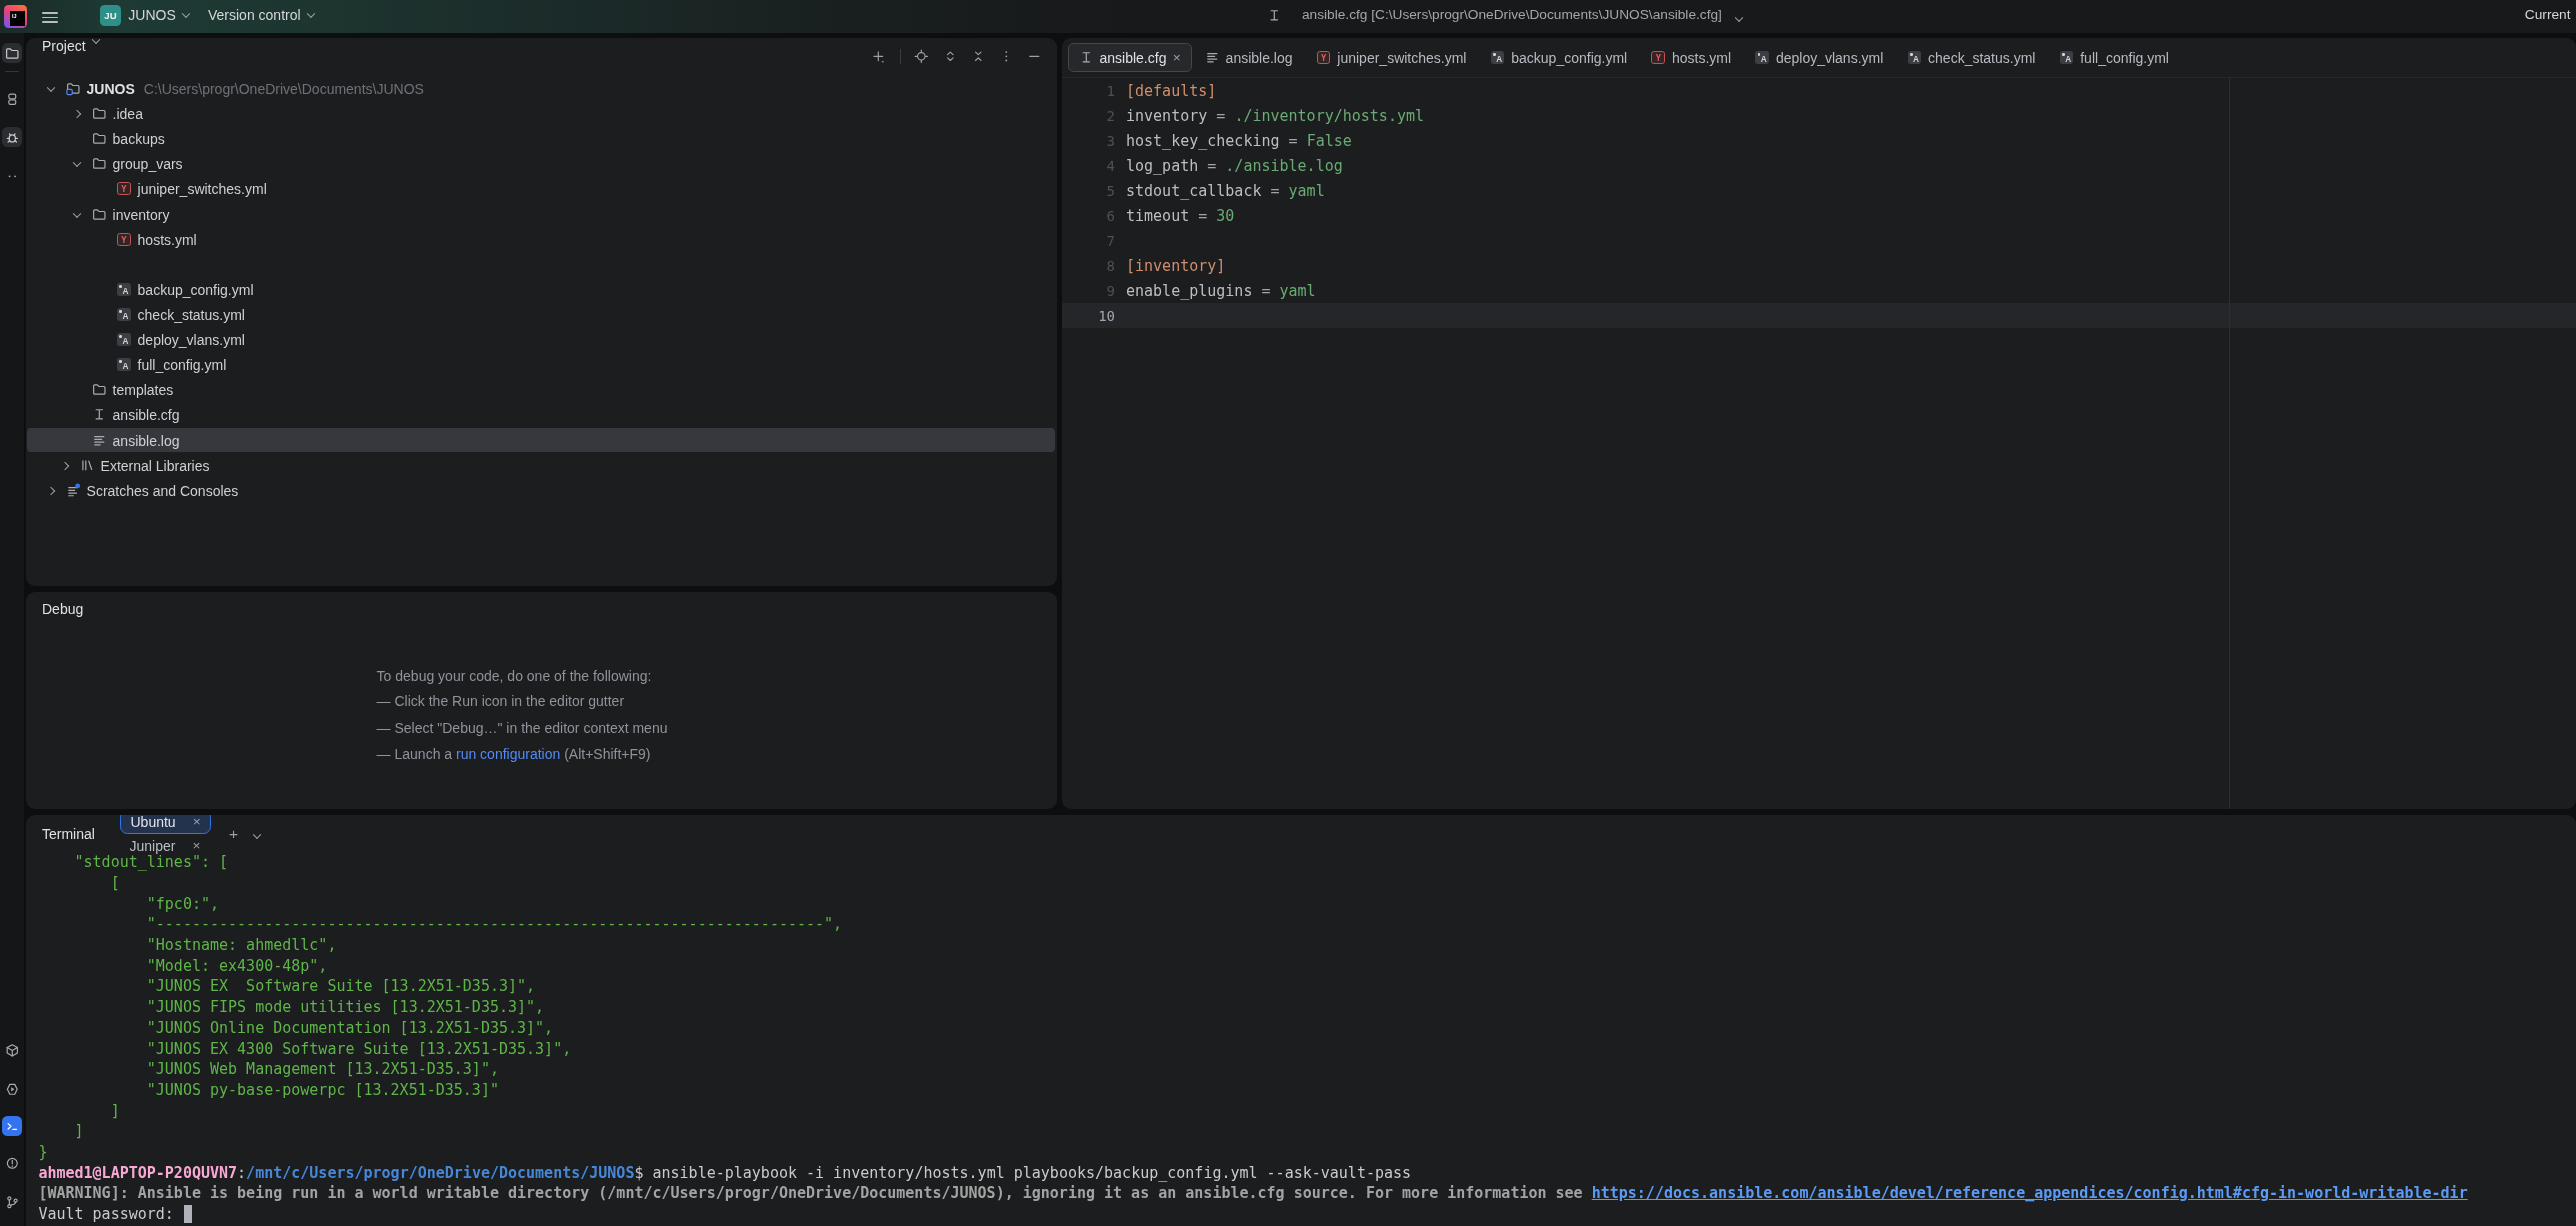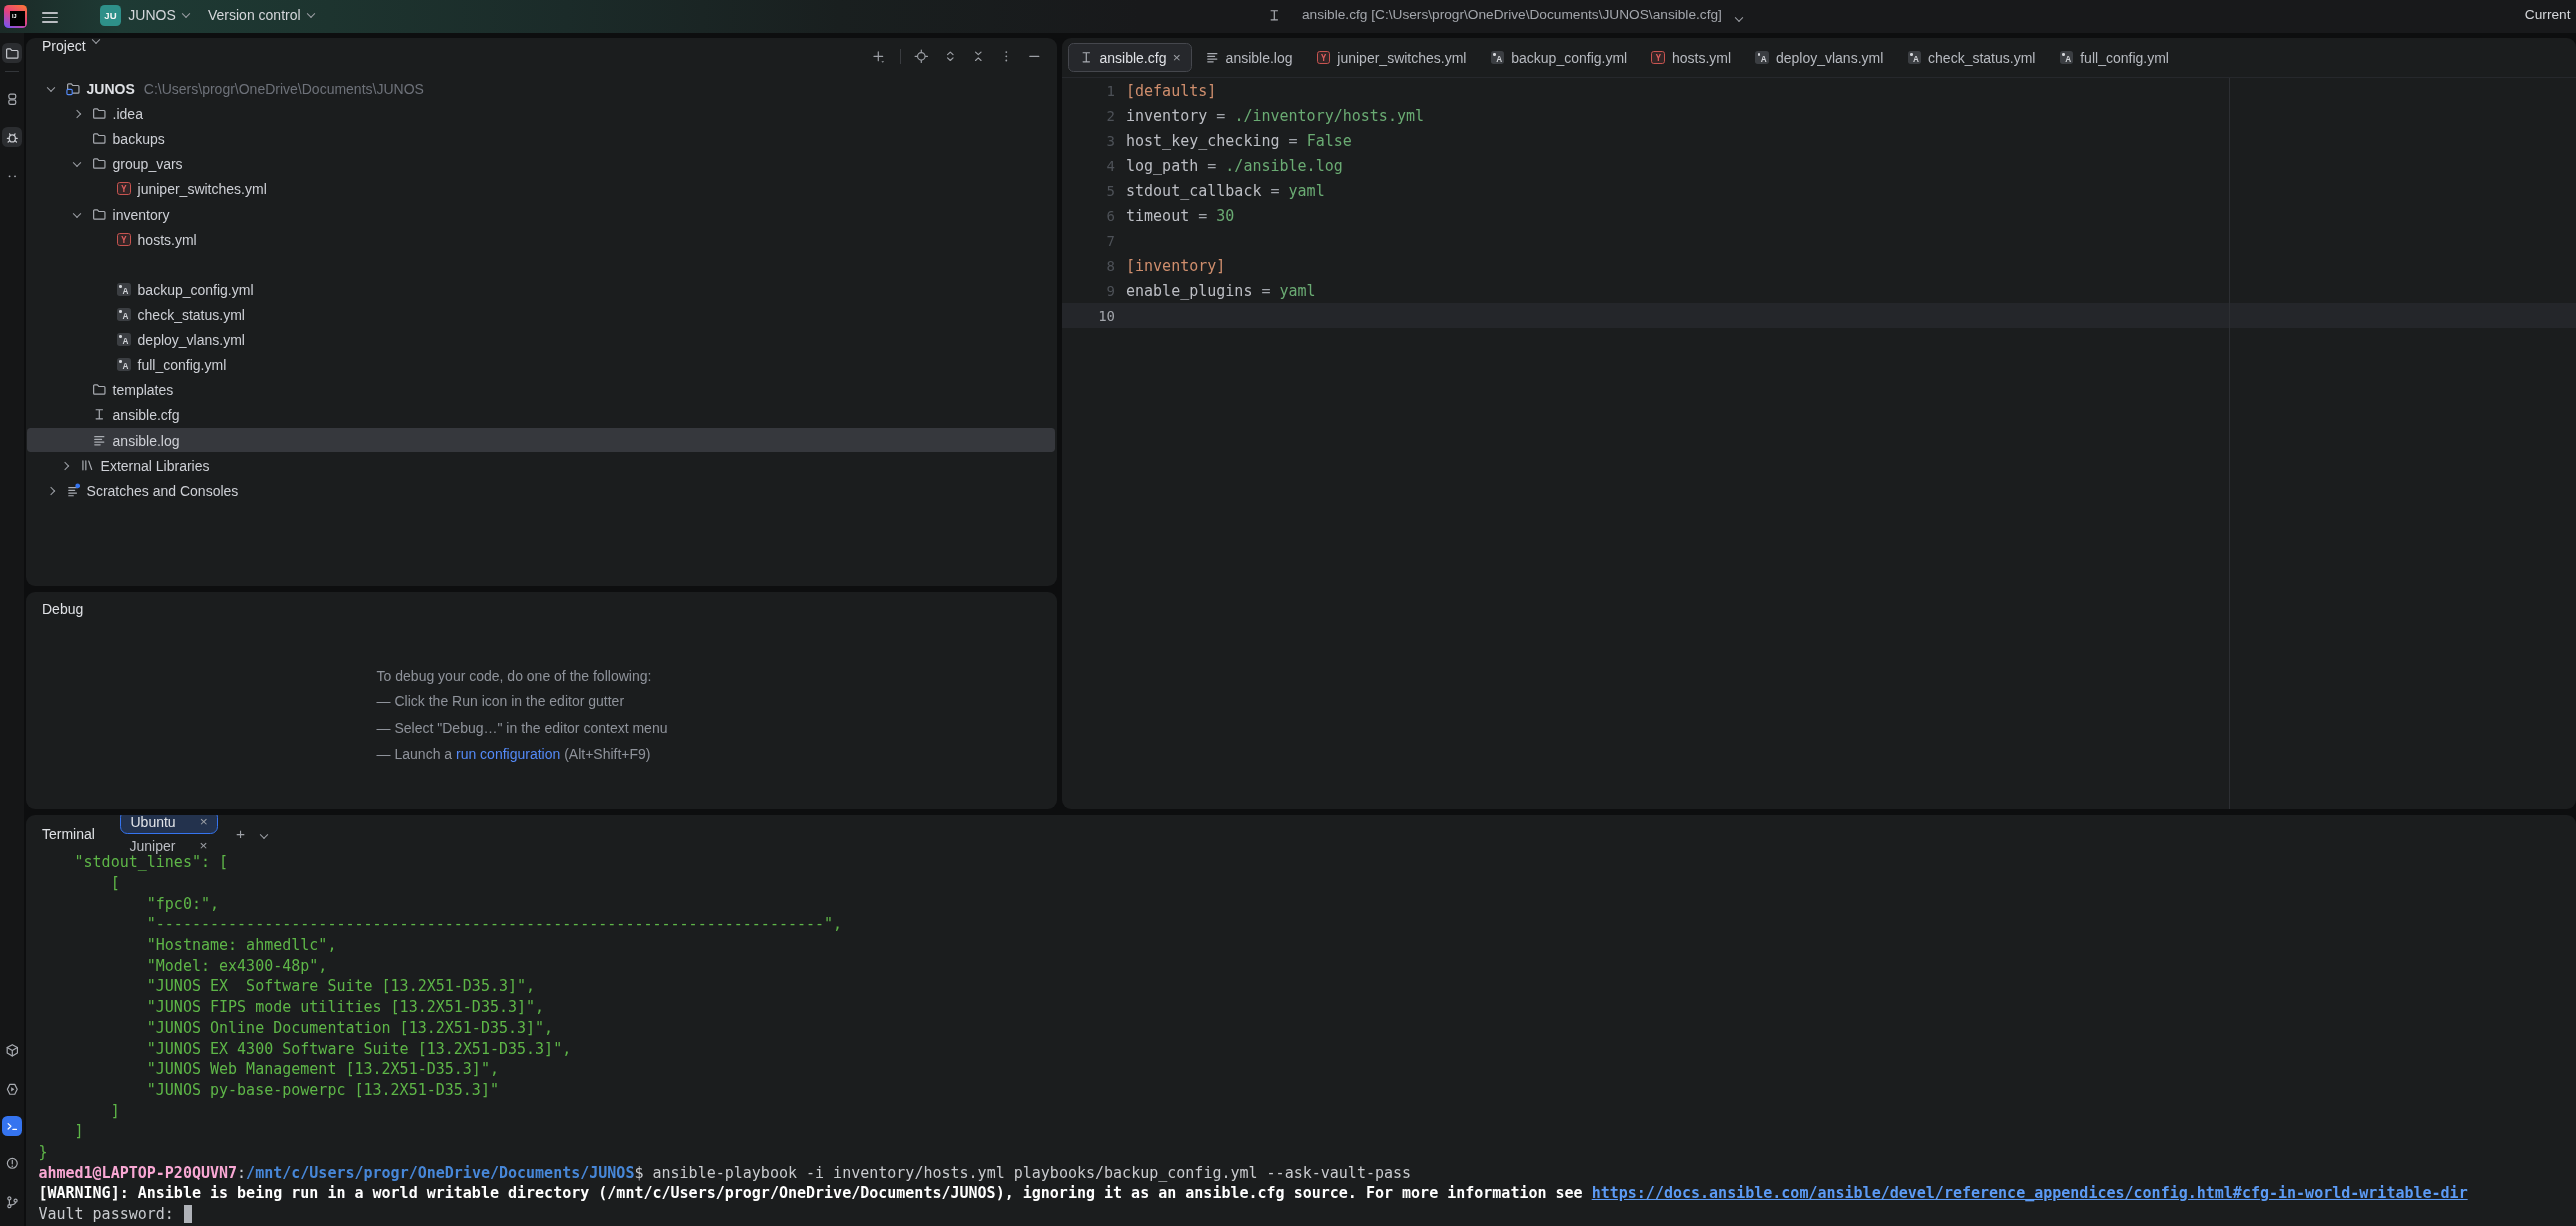--- a/index.html
+++ b/index.html
@@ -90,32 +90,32 @@
   .cline.cur .gut{color:#A2A5AB;}
   .tok-sec{color:#CF8E6D;}
   .tok-key{color:#BCBEC4;}
   .tok-pln{color:#A1A5AB;}
   .tok-val{color:#6AAB73;}
   .wrap-guide{position:absolute;left:1167px;top:40px;bottom:0;width:0.9px;background:#2D2F33;}
 
   
   .thead{height:37px;display:flex;align-items:center;padding-left:16.4px;}
   .thead .title{color:#DFE1E5;margin-right:25.6px;}
-  .ttab{display:flex;align-items:center;gap:24px;height:24px;padding:0 9px;border-radius:7.3px;
+  .ttab{display:flex;align-items:center;gap:17px;height:24px;padding:0 9px;border-radius:7.3px;
         color:#BCBEC4;cursor:pointer;margin-right:12.8px;}
   .ttab.active{border:0.9px solid #3574F0;background:#23324D;color:#E2E4E8;}
   .tplus{width:20px;text-align:center;color:#9DA0A6;font-size:15.5px;cursor:pointer;margin-right:11px;}
   .tdd{cursor:pointer;}
   .tout{position:absolute;left:0;top:37px;right:0;bottom:0;padding-left:12.8px;
     font-family:"DejaVu Sans Mono",monospace;font-size:15px;}
   .tline{height:20.7px;white-space:pre;display:flex;align-items:center;}
   .t-green{color:#5EB648;}
   .t-green-b{color:#f9a8d4;font-weight:700;}
   .t-blue-b{color:#4787D8;font-weight:700;}
-  .t-mag-b{color:#ffffff;font-weight:700;}
+  .t-mag-b{color:#a3a3a3;font-weight:700;}
   .t-link-b{color:#5C9BF5;font-weight:700;text-decoration:underline;}
   .t-fg{color:#C9CBCF;}
   .tcursor{display:inline-block;width:8.7px;height:17.3px;background:#AFB2B8;margin-left:0.9px;}
 
   svg{display:block;}
 </style>
 </head>
 <body>
 
 <div class="app">

